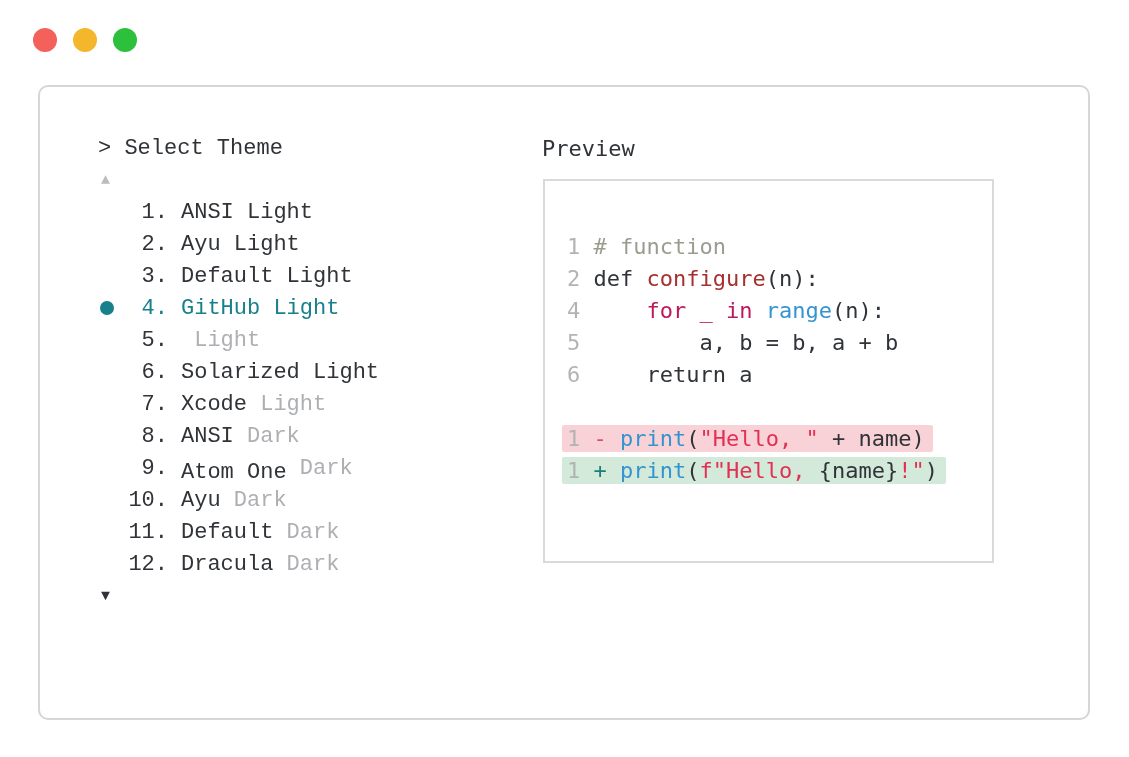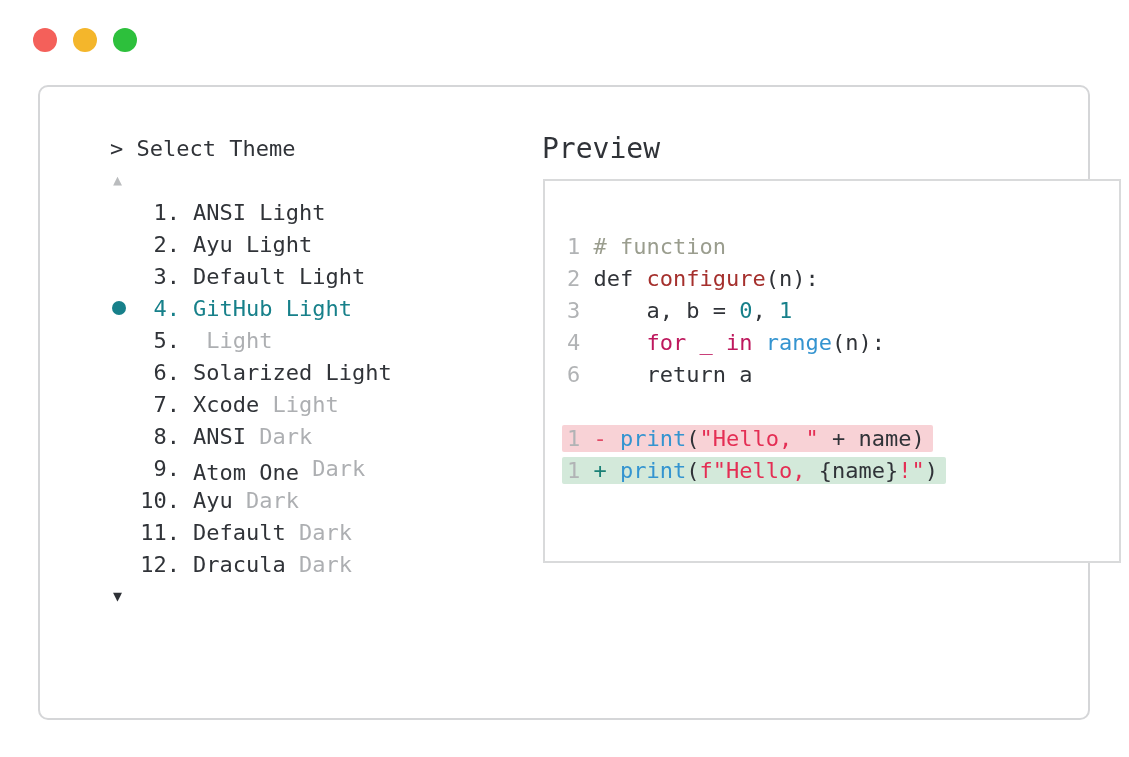--- a/index.html
+++ b/index.html
@@ -6,32 +6,32 @@
   .screen {
     position: relative; width: 1129px; height: 757px; background: #ffffff;
     font-family: "DejaVu Sans Mono", "Liberation Mono", monospace; overflow: hidden;
   }
   .traffic { position: absolute; top: 28px; left: 33px; display: flex; gap: 16px; }
   .light { width: 24px; height: 24px; border-radius: 50%; }
   .panel {
     position: absolute; left: 38px; top: 85px; width: 1052px; height: 635px;
     box-sizing: border-box; border: 2px solid #d5d6d8; border-radius: 10px; background: #ffffff;
   }
-  .left-col { position: absolute; left: 70px; top: 45px; }
+  .left-col { position: absolute; left: 58px; top: 45px; font-family: Liberation Mono, monospace; }
   .row { height: 32px; display: flex; align-items: center; white-space: pre; font-size: 22px; }
   .prompt { color: #303338; }
   .scroll-row { font-size: 15px; padding-left: 3px; }
   .theme-item { cursor: default; }
   .marker-cell { width: 26px; display: inline-flex; align-items: center; }
   .bullet { width: 14px; height: 14px; border-radius: 50%; margin-left: 2px; }
   .num-cell { display: inline-block; width: 44px; text-align: right; margin-right: 13px; }
   .hint-row { color: #a9abae; }
-  .preview-title { position: absolute; left: 502px; top: 45px; height: 32px; display: flex; align-items: center; font-size: 28px; color: #303338; }
+  .preview-title { position: absolute; left: 502px; top: 45px; height: 32px; display: flex; align-items: center; font-size: 22px; color: #303338; }
   .preview-box {
-    position: absolute; left: 503px; top: 92px; width: 578px; height: 384px;
+    position: absolute; left: 503px; top: 92px; width: 451px; height: 384px;
     box-sizing: border-box; border: 2px solid #d9dadb; background: #ffffff;
   }
   .code { position: absolute; left: 22px; top: 49px; font-size: 22px; }
   .code-line { height: 32px; display: flex; align-items: center; white-space: pre; }
   .hl { display: inline-block; padding: 1px 8px 1px 5px; margin-left: -5px; border-radius: 2px; }
 </style>
 </head>
 <body>
 
 <div class="screen">
@@ -64,22 +64,22 @@
       <div class="row scroll-row" style="color: rgb(47, 50, 55);">▼</div>
       <div class="row"></div>
     </div>
 
     <div class="preview-title" style="color: rgb(48, 51, 56);">Preview</div>
 
     <div class="preview-box" style="border-color: rgb(217, 218, 219);">
       <div class="code">
           <div class="code-line"><span><span style="color: rgb(177, 179, 181);">1 </span><span style="color: rgb(154, 157, 142);"># function</span></span></div>
           <div class="code-line"><span><span style="color: rgb(177, 179, 181);">2 </span><span style="color: rgb(48, 51, 56);">def </span><span style="color: rgb(165, 48, 45);">configure</span><span style="color: rgb(48, 51, 56);">(n):</span></span></div>
-          <div class="code-line"><span><span style="color: rgb(177, 179, 181);">3 </span><span style="color: rgb(48, 51, 56);">    a, b = </span><span style="color: rgb(23, 128, 138);">0</span><span style="color: rgb(48, 51, 56);">, </span><span style="color: rgb(23, 128, 138);">1</span></span></div>
           <div class="code-line"><span><span style="color: rgb(177, 179, 181);">4 </span><span style="color: #be185d;">    for _ in </span><span style="color: rgb(52, 148, 208);">range</span><span style="color: rgb(48, 51, 56);">(n):</span></span></div>
+          <div class="code-line"><span><span style="color: rgb(177, 179, 181);">5 </span><span style="color: rgb(48, 51, 56);">        a, b = b, a + b</span></span></div>
           <div class="code-line"><span><span style="color: rgb(177, 179, 181);">6 </span><span style="color: rgb(48, 51, 56);">    return a</span></span></div>
           <div class="code-line"></div>
           <div class="code-line"><span class="hl" style="background: rgb(248, 210, 214);"><span style="color: rgb(177, 179, 181);">1 </span><span style="color: rgb(226, 74, 102);">- </span><span style="color: rgb(52, 148, 208);">print</span><span style="color: rgb(48, 51, 56);">(</span><span style="color: rgb(228, 46, 84);">"Hello, "</span><span style="color: rgb(48, 51, 56);"> + name)</span></span></div>
           <div class="code-line"><span class="hl" style="background: rgb(211, 233, 218);"><span style="color: rgb(177, 179, 181);">1 </span><span style="color: rgb(27, 128, 118);">+ </span><span style="color: rgb(52, 148, 208);">print</span><span style="color: rgb(48, 51, 56);">(</span><span style="color: rgb(228, 46, 84);">f"Hello, </span><span style="color: rgb(48, 51, 56);">{name}</span><span style="color: rgb(228, 46, 84);">!"</span><span style="color: rgb(48, 51, 56);">)</span></span></div>
         </div>
     </div>
 
   </div>
 </div>
 

